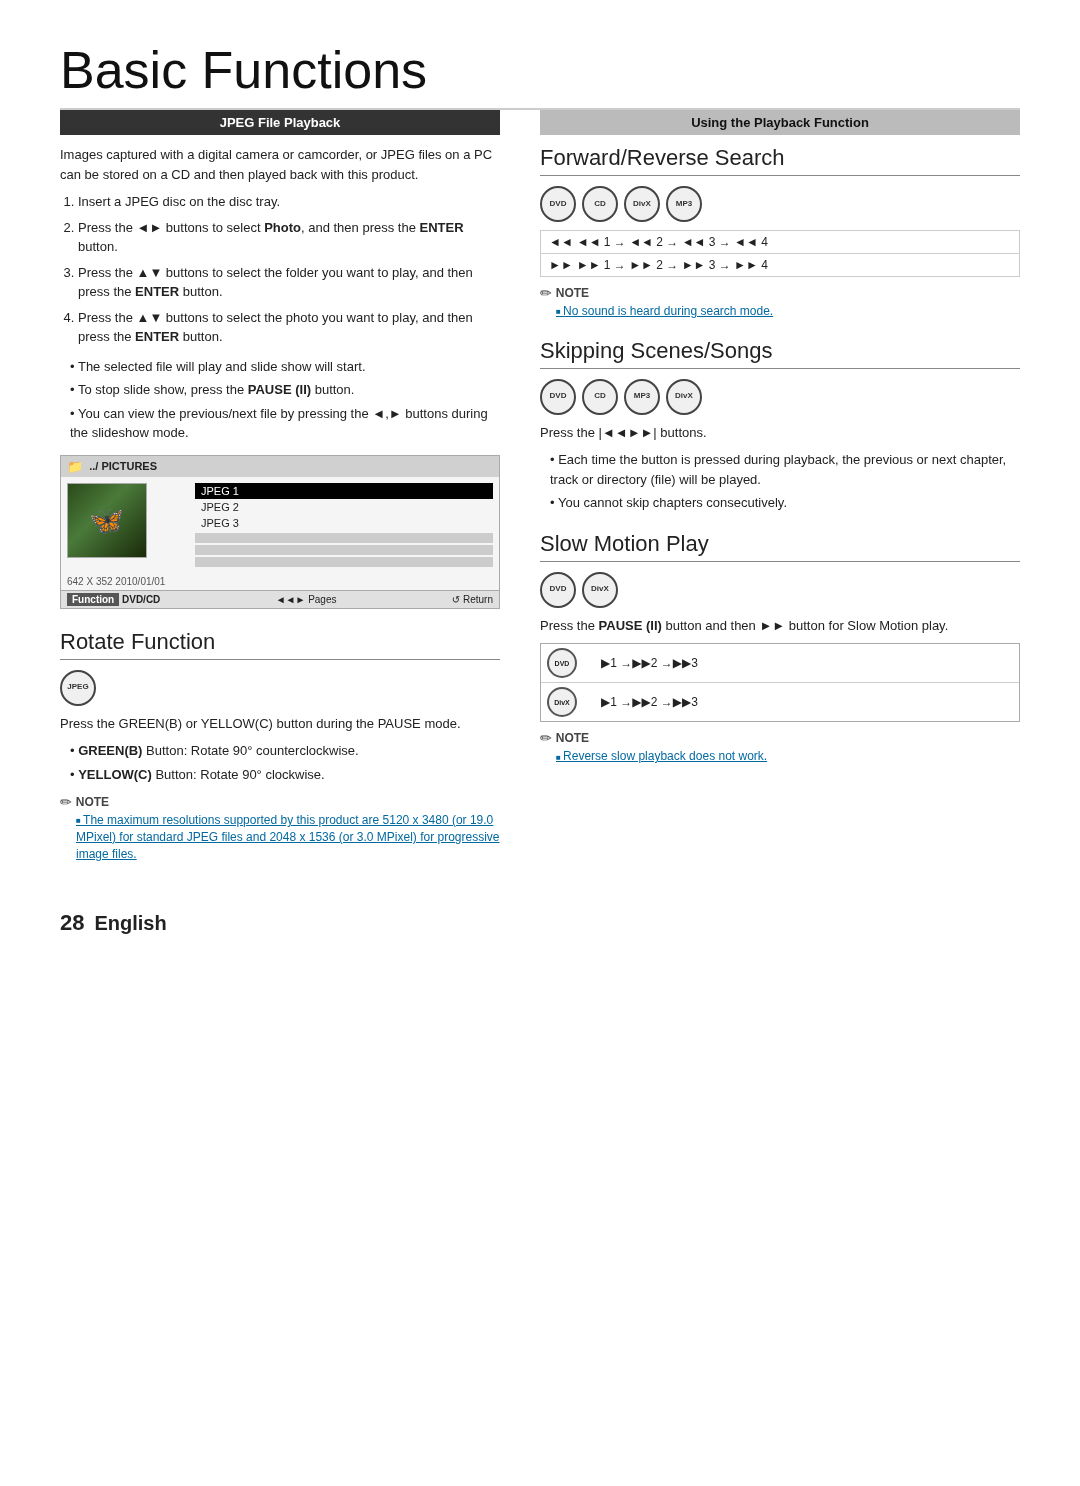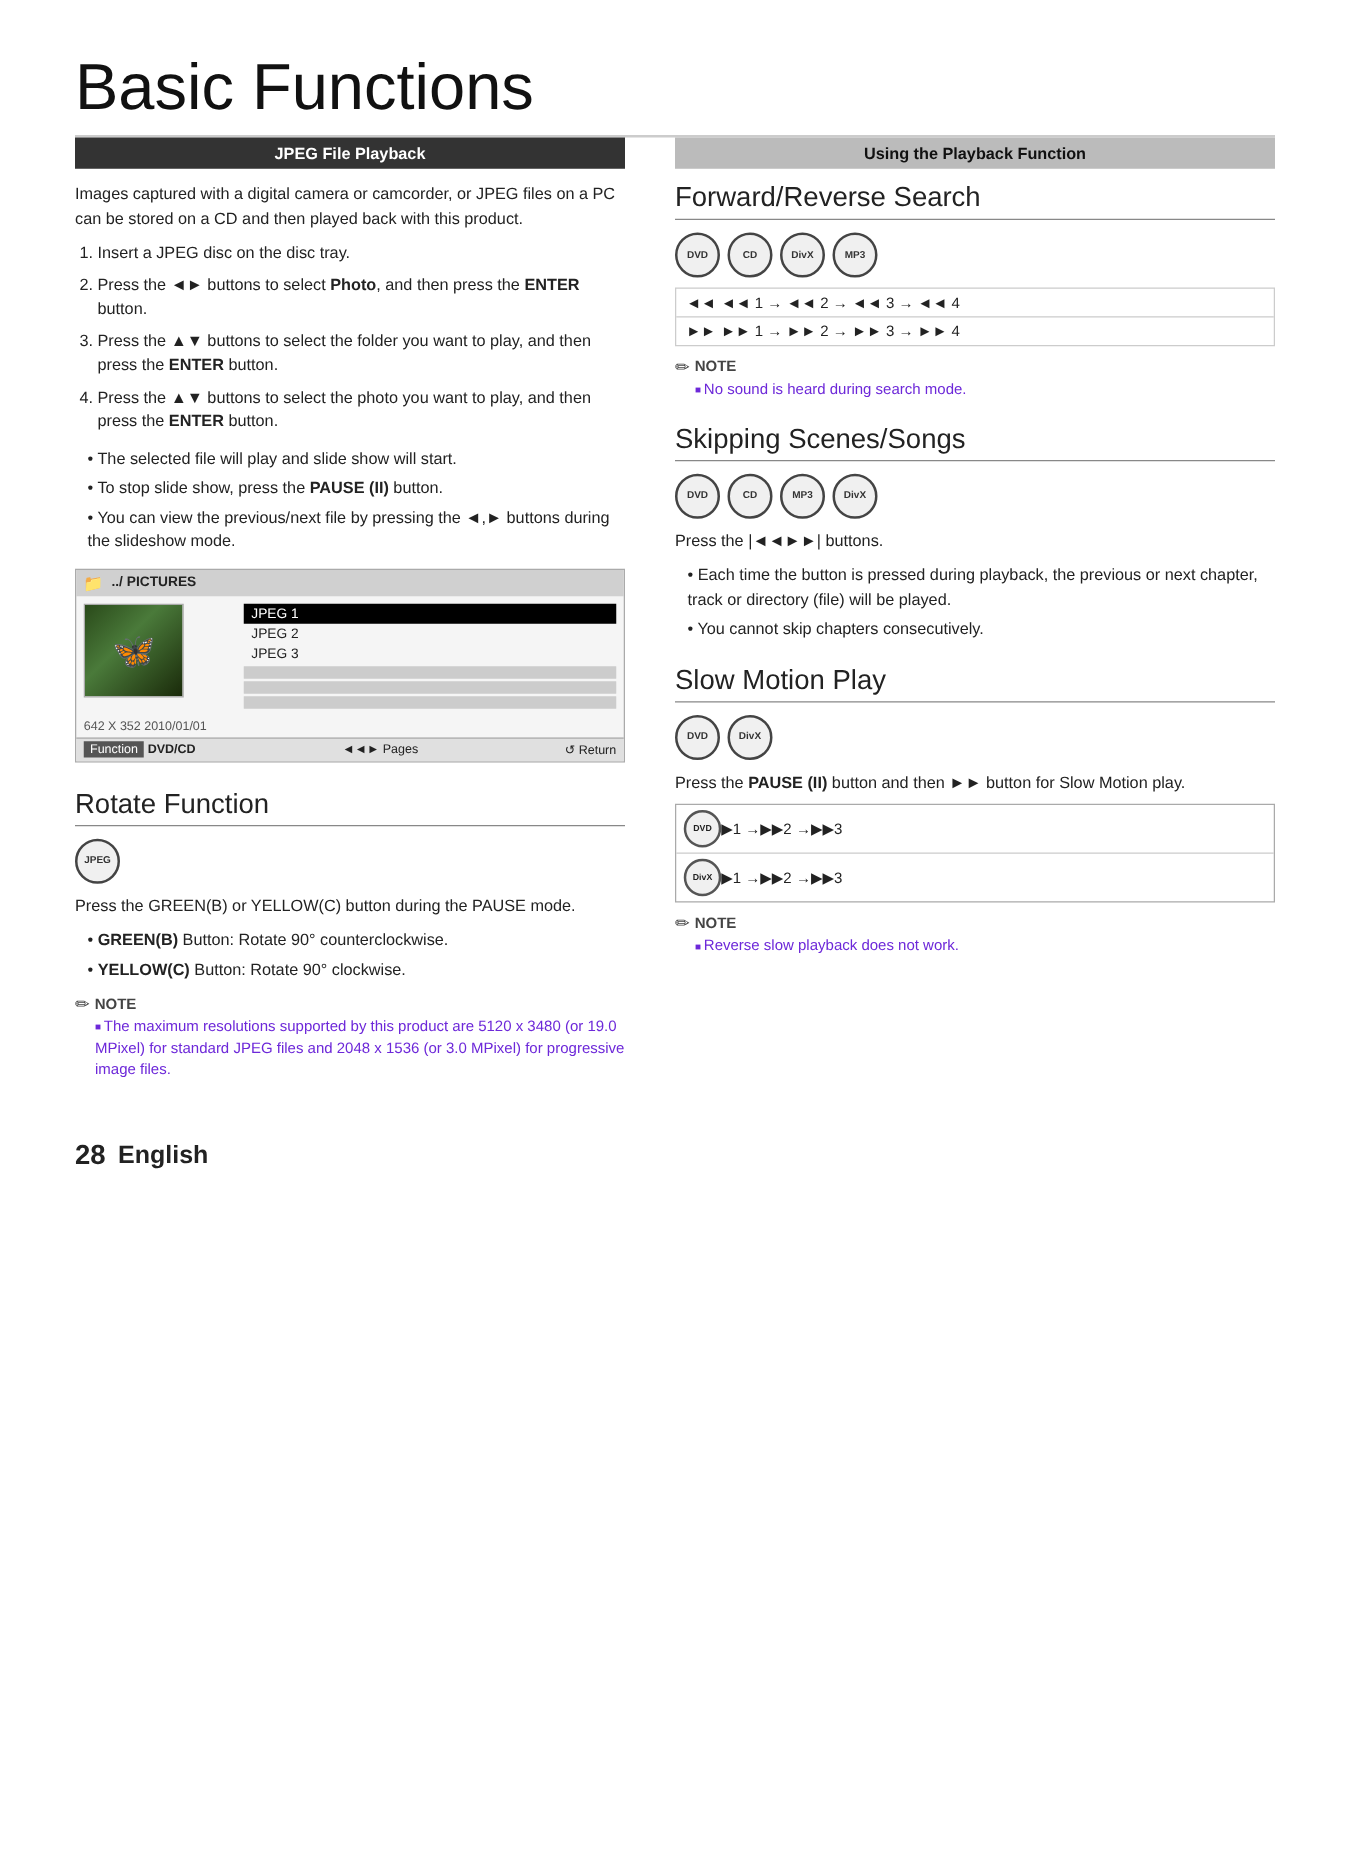--- a/index.html
+++ b/index.html
@@ -66,21 +66,21 @@
     .note-label {
       font-size: 12px;
       color: #444;
       display: flex;
       align-items: center;
       gap: 4px;
       margin-bottom: 2px;
     }
     .note-label .pencil-icon { font-size: 14px; }
     .note-list { list-style: none; padding-left: 16px; }
-    .note-list li { margin-bottom: 2px; font-size: 12px; color: #6d28d9; line-height: 1.4; }
+    .note-list li { margin-bottom: 2px; font-size: 12px; color: #0369a1; line-height: 1.4; text-decoration: underline; }
     .note-list li::before { content: "■ "; font-size: 8px; vertical-align: middle; }
 
     
     .disc-screenshot {
       border: 1px solid #aaa;
       margin: 12px 0;
       font-size: 11px;
       background: #f5f5f5;
     }
     .disc-screenshot .disc-titlebar {
@@ -139,21 +139,21 @@
     .disc-screenshot .disc-meta {
       padding: 3px 6px;
       font-size: 10px;
       color: #555;
     }
     .disc-footer-btn {
       background: #555;
       color: #fff;
       padding: 1px 5px;
       font-size: 10px;
-      font-weight: normal;
+      font-weight: bold;
     }
 
     
     .badge-row {
       display: flex;
       gap: 6px;
       margin: 8px 0;
       align-items: center;
     }
     .badge {
@@ -179,21 +179,21 @@
 
     
     .slow-table {
       margin: 8px 0;
       font-size: 12px;
       border: 1px solid #aaa;
     }
     .slow-row {
       display: flex;
       align-items: center;
-      gap: 0;
+      gap: 24px;
       padding: 4px 6px;
       border-bottom: 1px solid #ccc;
     }
     .slow-row:last-child { border-bottom: none; }
     .slow-badge-small {
       width: 30px;
       height: 30px;
       border-radius: 50%;
       border: 2px solid #666;
       display: flex;

